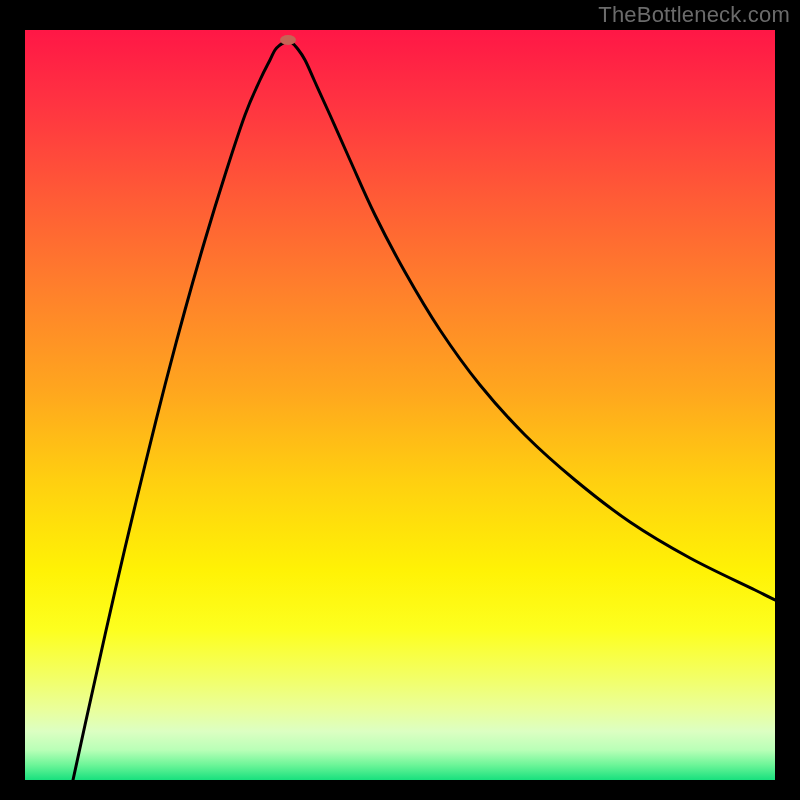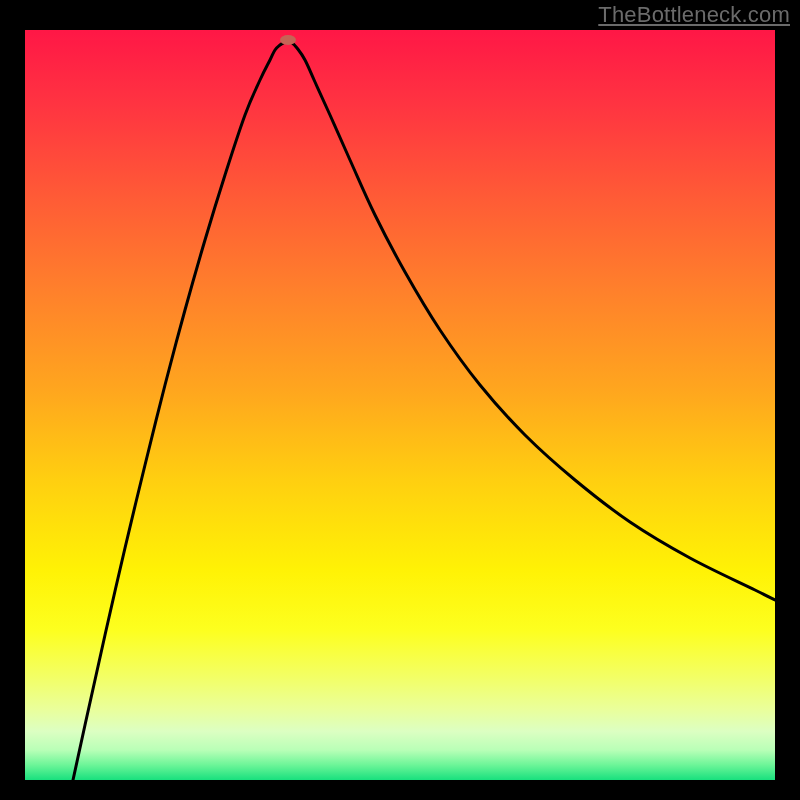--- a/index.html
+++ b/index.html
@@ -20,21 +20,20 @@
     background: #000;
   }
   .attribution {
     position: absolute;
     top: 2px;
     right: 10px;
     color: #6b6b6b;
     font-size: 22px;
     font-weight: 500;
     letter-spacing: 0.2px;
-    text-decoration: underline;
   }
   svg.plot {
     position: absolute;
     left: 25px;
     top: 30px;
     width: 750px;
     height: 750px;
     display: block;
   }
 </style>

